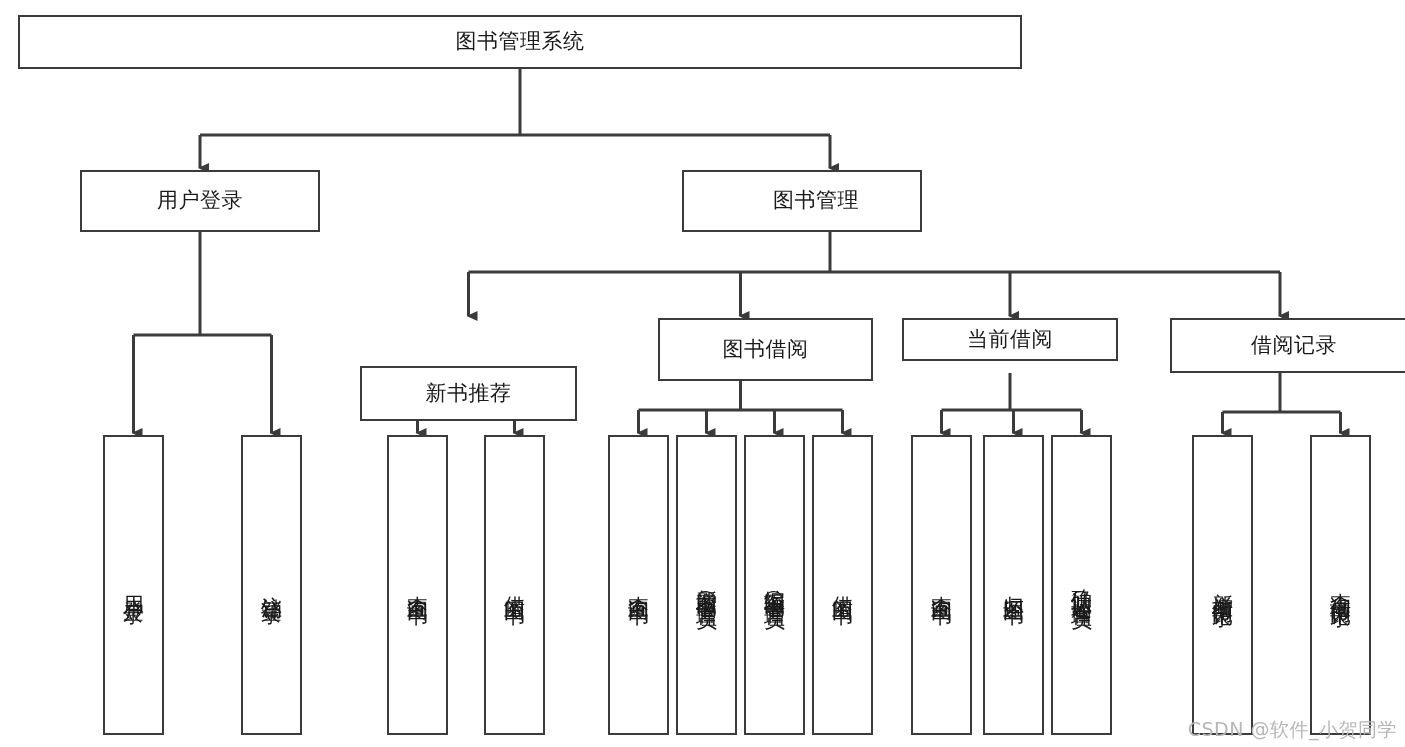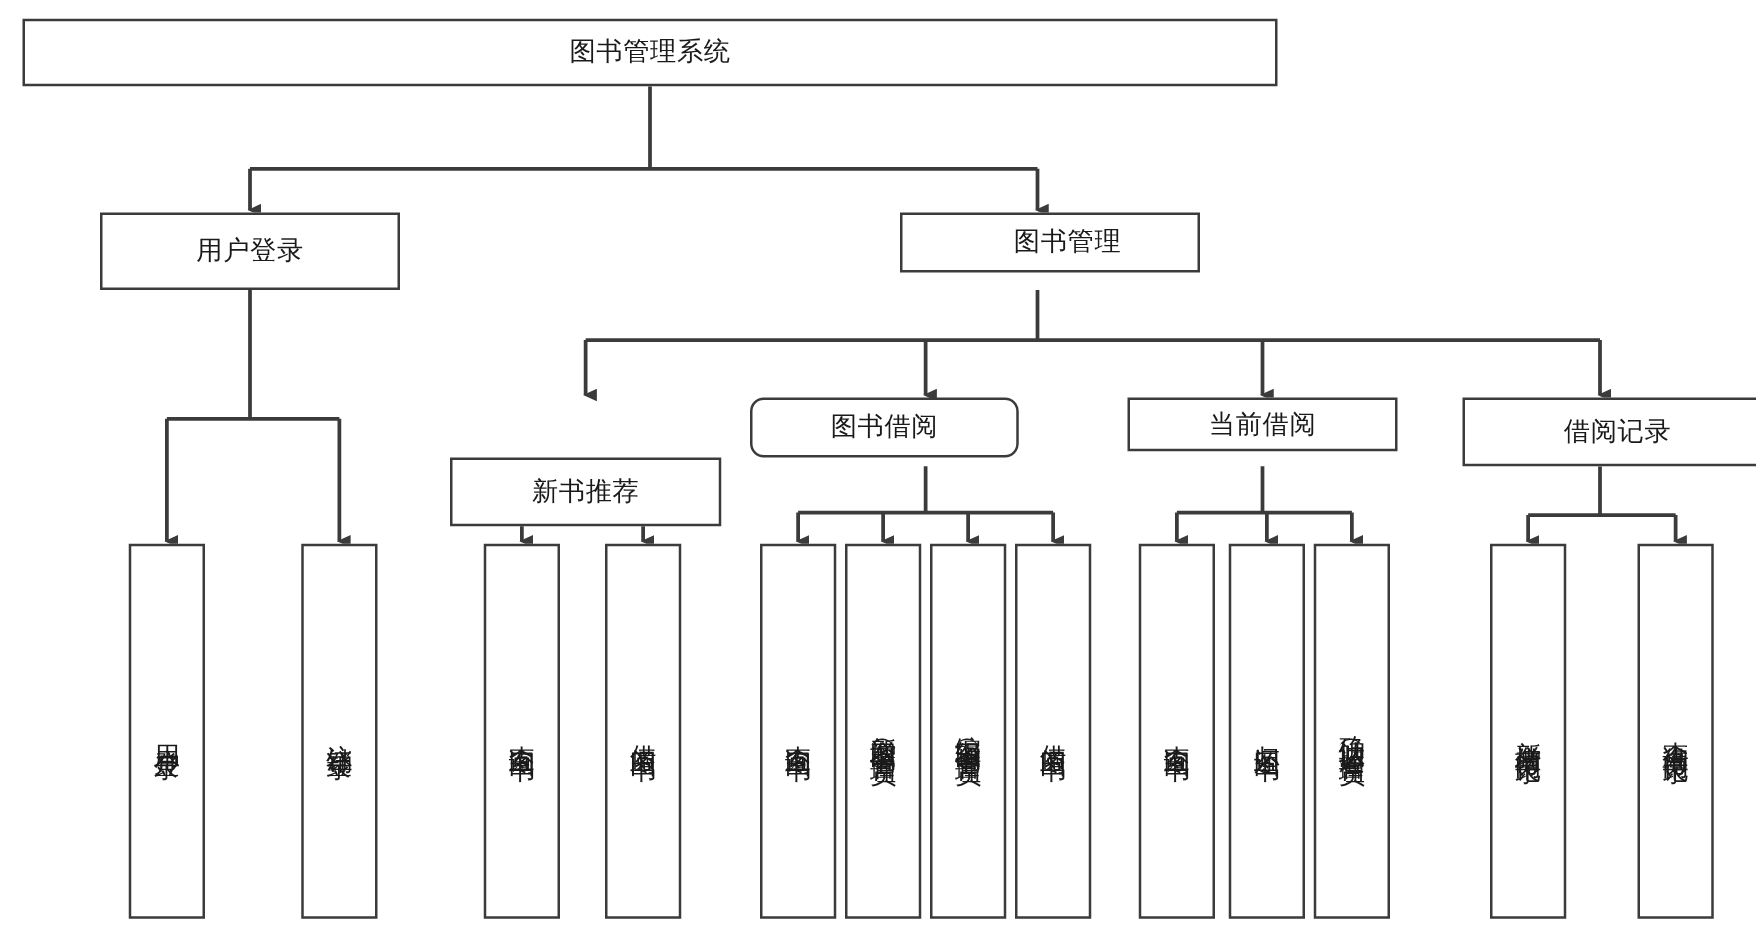--- a/index.html
+++ b/index.html
@@ -115,29 +115,29 @@
   </svg>
 
   <div class="node horiz" id="root-node" style="left: 18px; top: 15px; width: 1004px; height: 54px;">
     <span class="label">图书管理系统</span>
   </div>
 
   <div id="level2-layer">
       <div class="node horiz" style="left: 80px; top: 170px; width: 240px; height: 62px;">
         <span class="label">用户登录</span>
       </div>
-      <div class="node horiz" style="left: 720px; top: 170px; width: 240px; height: 48px; padding-left: 28px;">
+      <div class="node horiz" style="left: 682px; top: 170px; width: 240px; height: 62px; padding-left: 28px;">
         <span class="label">图书管理</span>
       </div>
     </div>
   <div id="level3-layer">
       <div class="node horiz" style="left: 360px; top: 318px; width: 217px; height: 55px; margin-top: 48px;">
         <span class="label">新书推荐</span>
       </div>
-      <div class="node horiz" style="left: 600px; top: 318px; width: 215px; height: 48px; border-radius: 11px;">
+      <div class="node horiz" style="left: 658px; top: 318px; width: 215px; height: 63px;">
         <span class="label">图书借阅</span>
       </div>
       <div class="node horiz" style="left: 902px; top: 318px; width: 216px; height: 43px;">
         <span class="label">当前借阅</span>
       </div>
       <div class="node horiz" style="left: 1170px; top: 318px; width: 248px; height: 55px;">
         <span class="label">借阅记录</span>
       </div>
     </div>
   <div id="leaves-layer">
@@ -175,13 +175,14 @@
         <span class="label">确认归还（管理员）</span>
       </div>
       <div class="node vert" style="left: 1192px; top: 435px; width: 61px; height: 300px;">
         <span class="label">新增借阅记录</span>
       </div>
       <div class="node vert" style="left: 1310px; top: 435px; width: 61px; height: 300px;">
         <span class="label">查询借阅记录</span>
       </div>
     </div>
 
+  <div class="watermark">CSDN @软件_小贺同学</div>
 </div>
 
 </body></html>

